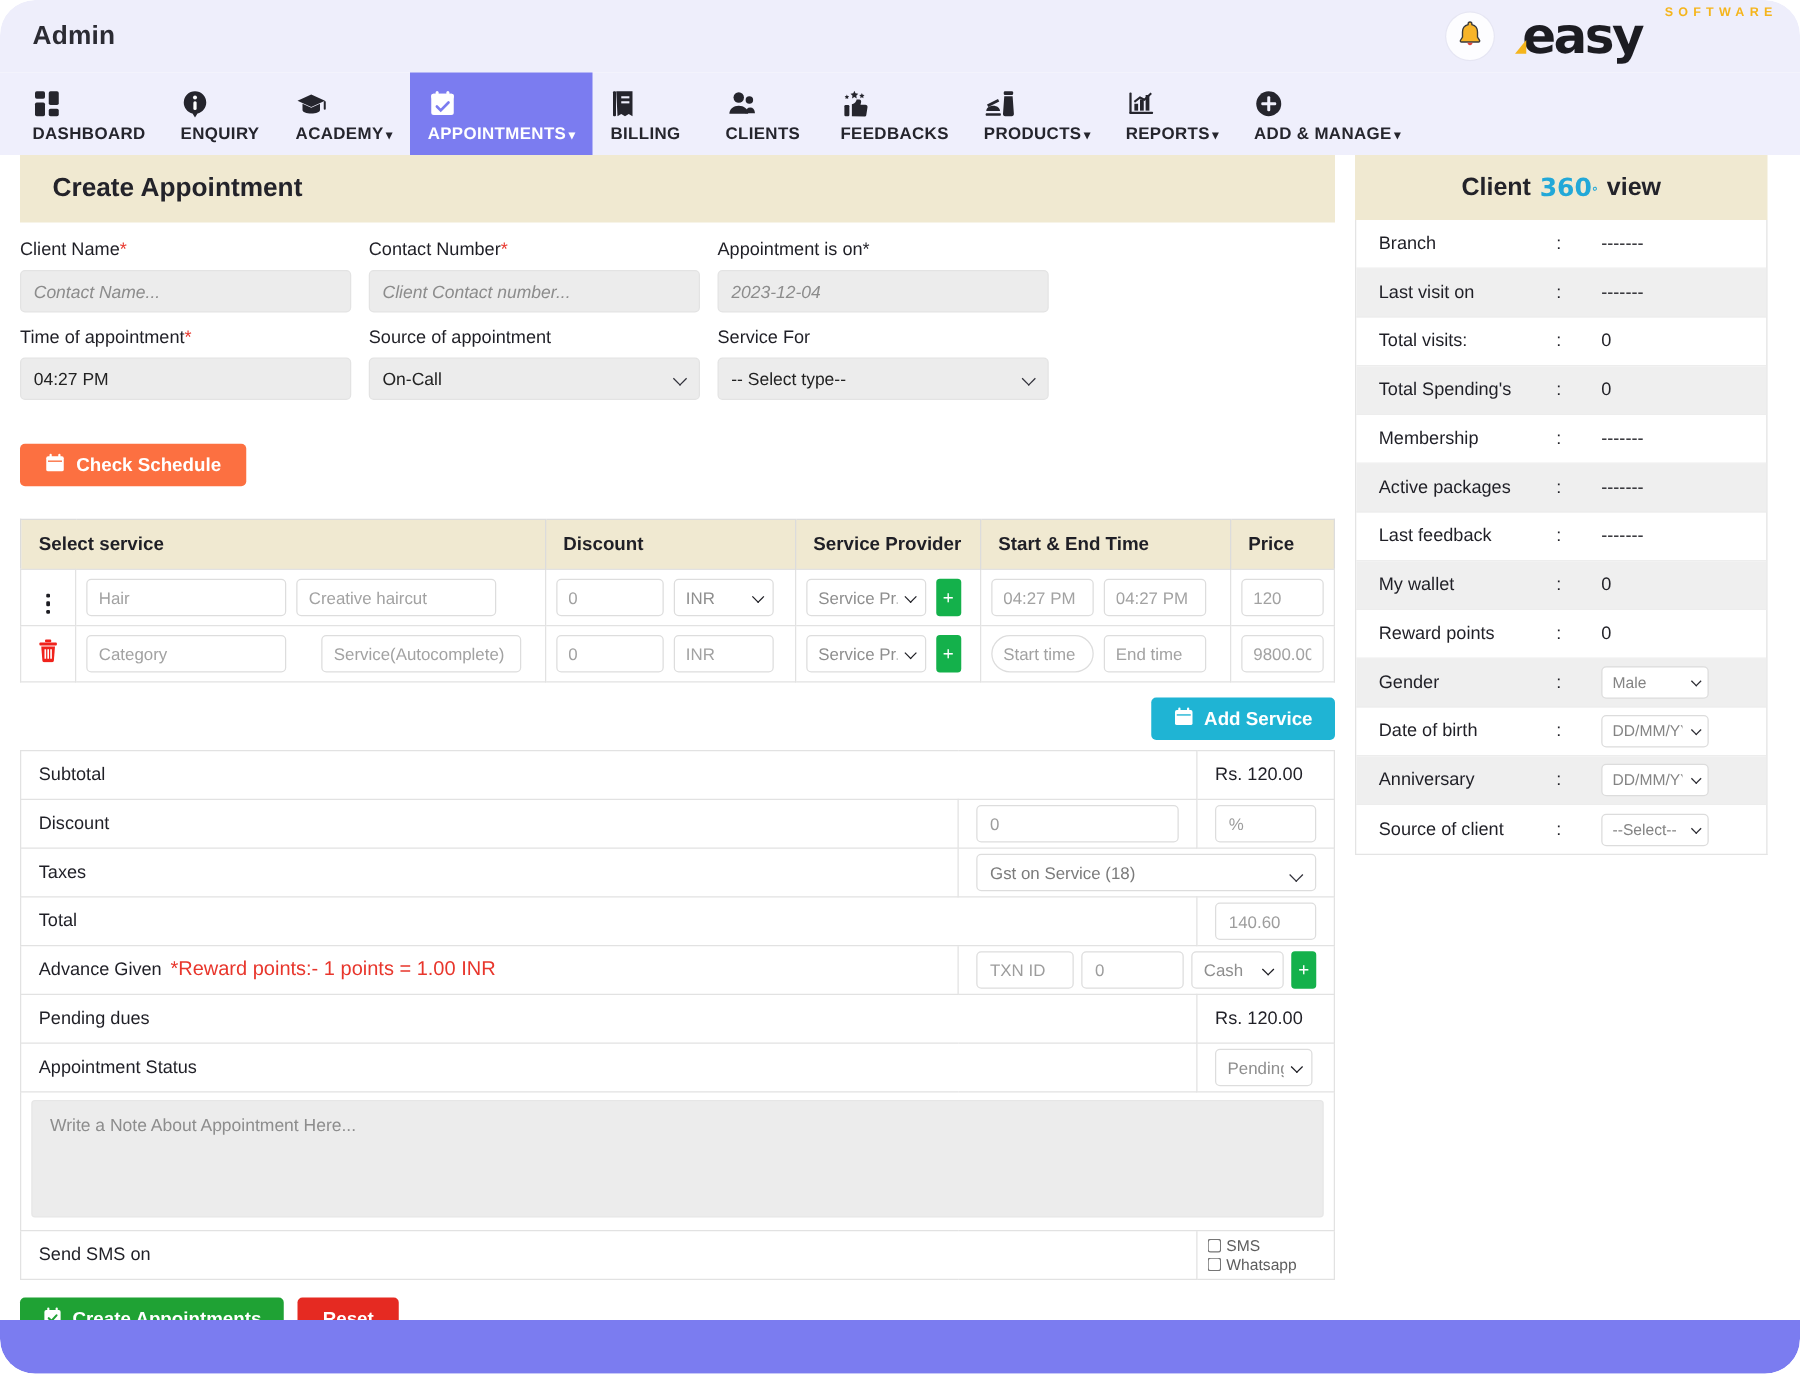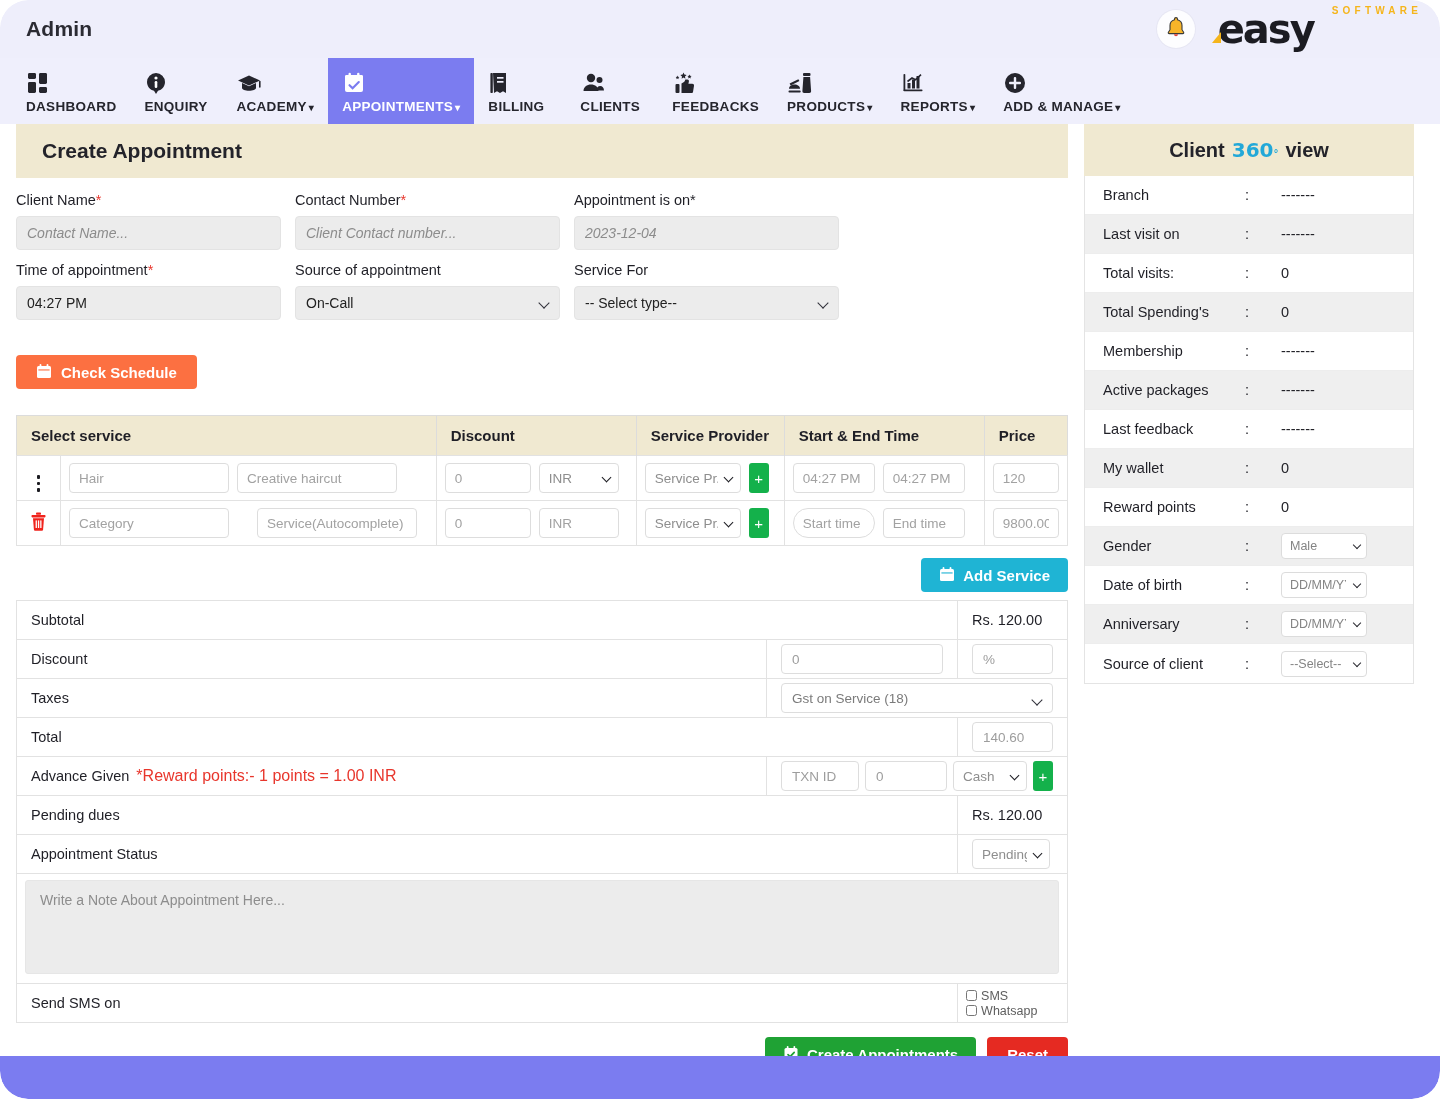--- a/index.html
+++ b/index.html
@@ -238,21 +238,21 @@
     font-family: "Liberation Sans", sans-serif;
   }
   .ta-note::placeholder { color: #8d8d8d; }
   .sms-box { display: flex; flex-direction: column; gap: 1px; }
   .sms-row {
     display: flex; align-items: center; gap: 4px;
     font-size: 12.5px; color: #5e5e5e;
   }
   .sms-row input { width: 11px; height: 11px; margin: 0; cursor: pointer; }
   .actions {
-    display: flex; justify-content: flex-end; gap: 11px;
+    display: flex; gap: 11px;
     margin-top: 14px;
   }
   .btn-create {
     height: 34px; padding: 0 18px;
     background: #1fa234; color: #fff; border: none; border-radius: 4px;
     font-size: 15px; font-weight: bold; cursor: pointer;
     display: inline-flex; align-items: center; gap: 8px;
   }
   .btn-reset {
     height: 34px; padding: 0 20px;

